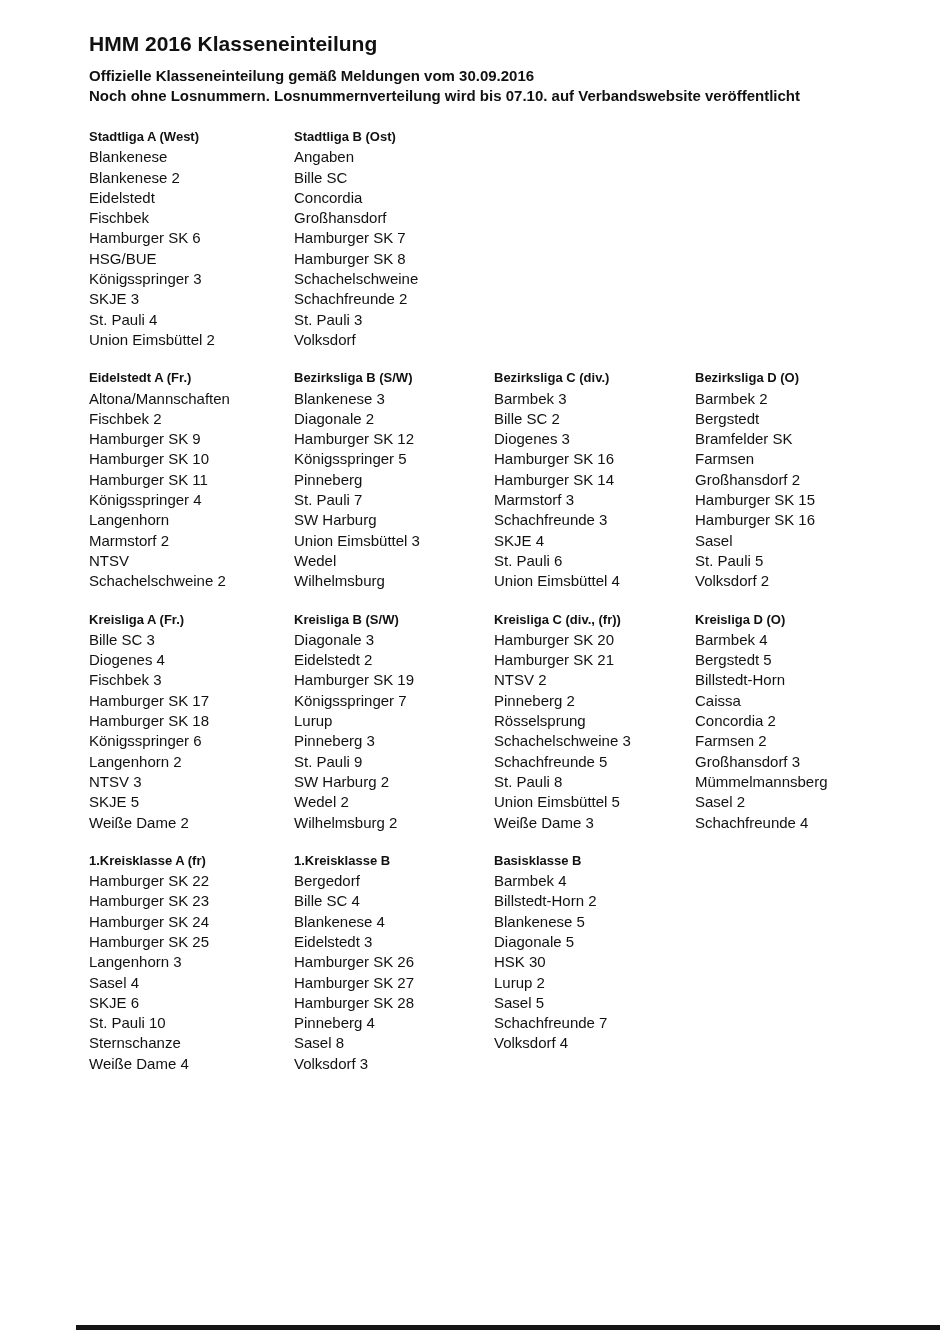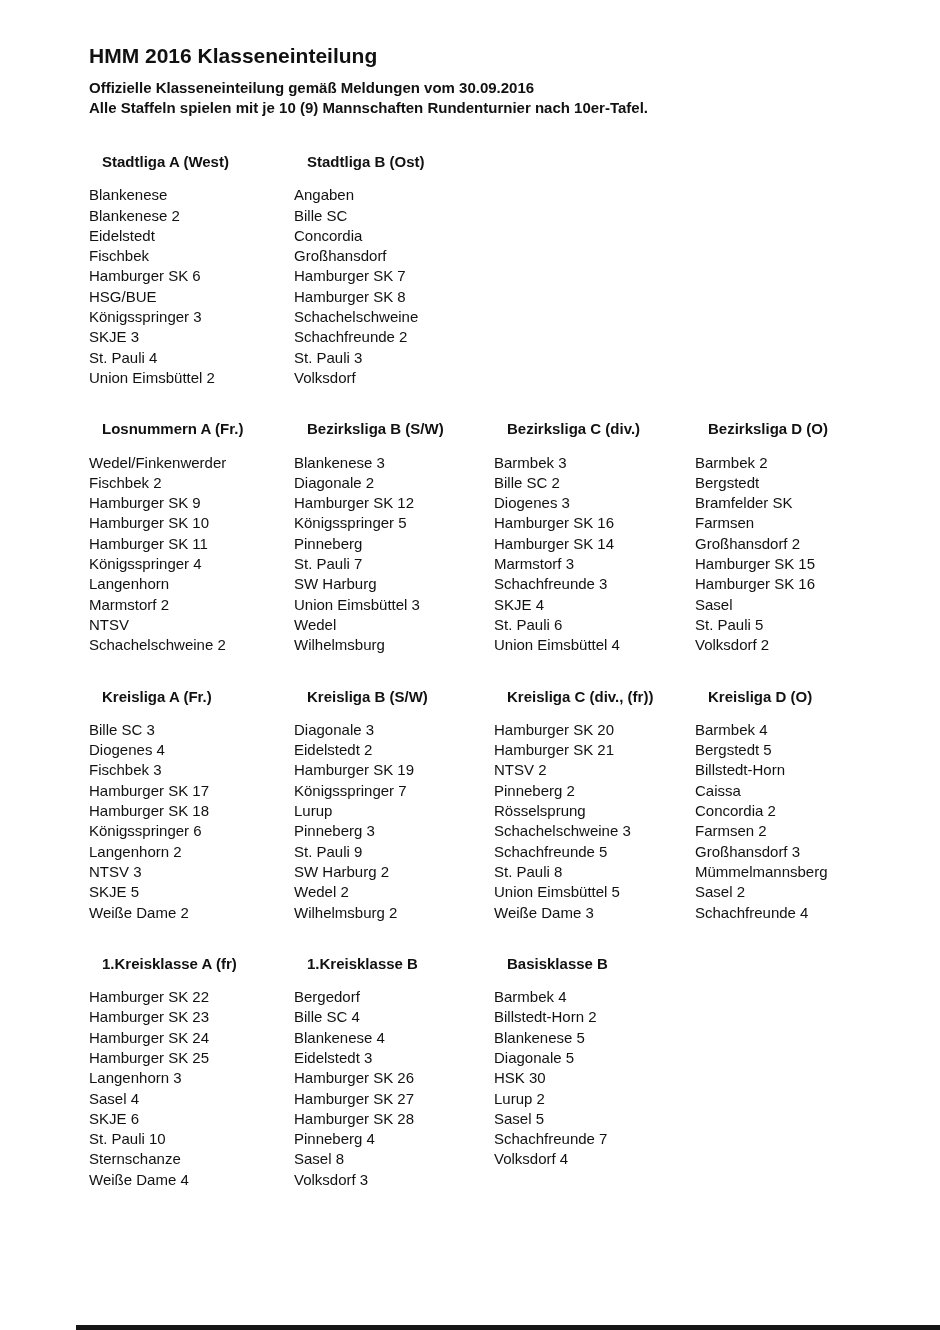--- a/index.html
+++ b/index.html
@@ -12,21 +12,21 @@
     height: 1330px;
     position: relative;
     overflow: hidden;
     font-family: "Liberation Sans", sans-serif;
     color: #111111;
     -webkit-font-smoothing: antialiased;
   }
   .page {
     box-sizing: border-box;
     width: 936px;
-    padding: 44px 20px 0 89px;
+    padding: 32px 20px 0 89px;
   }
   .doc-title {
     font-size: 21px;
     font-weight: bold;
     margin: 0 0 10px 0;
     line-height: 24px;
     color: #111111;
   }
   .intro {
     margin: 0 0 21px 0;
@@ -44,23 +44,23 @@
   .group-row {
     display: grid;
     grid-template-columns: 205px 200px 201px 1fr;
     align-items: start;
     margin: 0 0 18px 0;
   }
   .group {
     padding: 0;
   }
   .group-title {
-    font-size: 15px;
+    font-size: 13px;
     font-weight: bold;
-    margin: 13px;
+    margin: 0;
     line-height: 20.3px;
     white-space: nowrap;
   }
   .team {
     font-size: 15px;
     line-height: 20.3px;
     white-space: nowrap;
   }
   .page-edge-artifact {
     position: absolute;
@@ -73,21 +73,21 @@
 </style>
 </head>
 <body>
 
 <div class="page">
 
   <h1 class="doc-title">HMM 2016 Klasseneinteilung</h1>
 
   <div class="intro">
     <p>Offizielle Klasseneinteilung gemäß Meldungen vom 30.09.2016</p>
-    <p>Alle Staffeln spielen mit je 10 (9) Mannschaften Rundenturnier nach 10er-Tafel.</p>
+    <p>Noch ohne Losnummern. Losnummernverteilung wird bis 07.10. auf Verbandswebsite veröffentlicht</p>
   </div>
 
   <main class="league-table">
       <section class="group-row">
         <div class="group">
           <h2 class="group-title">Stadtliga A (West)</h2>
           <div class="team">Blankenese</div>
           <div class="team">Blankenese 2</div>
           <div class="team">Eidelstedt</div>
           <div class="team">Fischbek</div>
@@ -107,22 +107,22 @@
           <div class="team">Hamburger SK 7</div>
           <div class="team">Hamburger SK 8</div>
           <div class="team">Schachelschweine</div>
           <div class="team">Schachfreunde 2</div>
           <div class="team">St. Pauli 3</div>
           <div class="team">Volksdorf</div>
         </div>
       </section>
       <section class="group-row">
         <div class="group">
-          <h2 class="group-title">Losnummern A (Fr.)</h2>
-          <div class="team">Wedel/Finkenwerder</div>
+          <h2 class="group-title">Eidelstedt A (Fr.)</h2>
+          <div class="team">Altona/Mannschaften</div>
           <div class="team">Fischbek 2</div>
           <div class="team">Hamburger SK 9</div>
           <div class="team">Hamburger SK 10</div>
           <div class="team">Hamburger SK 11</div>
           <div class="team">Königsspringer 4</div>
           <div class="team">Langenhorn</div>
           <div class="team">Marmstorf 2</div>
           <div class="team">NTSV</div>
           <div class="team">Schachelschweine 2</div>
         </div>

